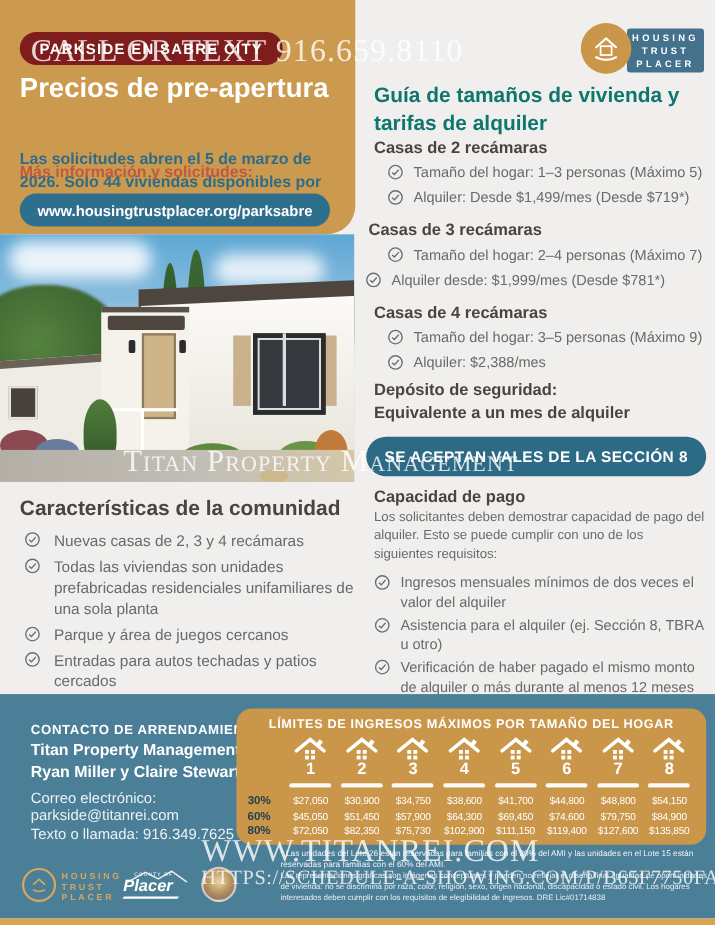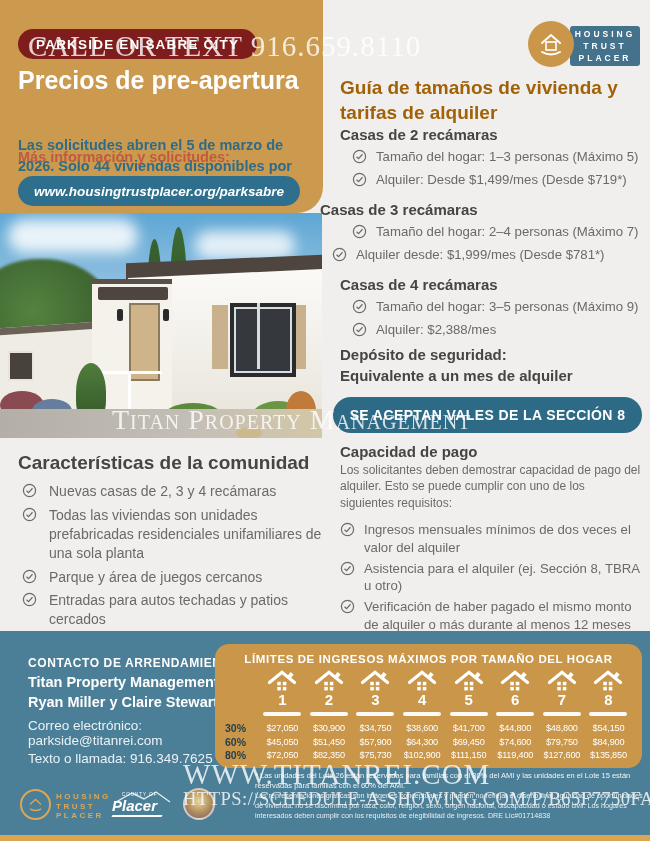--- a/index.html
+++ b/index.html
@@ -7,26 +7,26 @@
   .page{position:relative;width:650px;height:841px;background:#f1efed;overflow:hidden;margin:0 auto;}
   .abs{position:absolute;}
   
   .gold-panel{left:0;top:0;width:323px;height:213px;background:#cc9a4e;border-bottom-right-radius:26px;}
   .badge-pill{left:18px;top:29px;height:30px;padding:0 18px;background:#7f1d1d;border-radius:16px;
     display:flex;align-items:center;color:#fff;font-weight:bold;font-size:13.5px;letter-spacing:1.2px;}
   .pre-title{left:18px;top:66px;color:#fff;font-weight:bold;font-size:25px;}
   .intro{left:18px;top:102px;width:290px;color:#2d6c89;font-weight:bold;font-size:14.5px;line-height:1.48;margin-top:33px;}
   .intro-more{left:18px;top:149px;width:290px;color:#bf5a41;font-weight:bold;font-size:14.5px;}
   .url-pill{left:18px;top:176px;height:30px;padding:0 16px;background:#2f6f8e;border-radius:16px;
-    display:flex;align-items:center;color:#fff;font-weight:bold;font-size:13.5px;cursor:pointer;font-style:italic;}
+    display:flex;align-items:center;color:#fff;font-weight:bold;font-size:13.5px;cursor:pointer;}
   
   .photo{left:0;top:213px;width:322px;height:225px;overflow:hidden;
     background:linear-gradient(180deg,#5ea7d4 0%,#9cc6e4 40%,#d8e7f1 58%,#cfc9bd 62%,#b9b4ab 100%);}
   
-  .r-head{left:340px;top:76px;width:295px;color:#a16207;font-weight:bold;font-size:19px;line-height:1.3;}
+  .r-head{left:340px;top:76px;width:295px;color:#0f766e;font-weight:bold;font-size:19px;line-height:1.3;}
   .sec-head{color:#474442;font-weight:bold;font-size:15px;}
   .chk-row{display:flex;gap:9px;align-items:flex-start;color:#6a6a6a;font-size:13.2px;line-height:1.35;}
   .chk-row svg{flex:0 0 auto;margin-top:1px;}
   .deposit{left:340px;top:344px;color:#474442;font-weight:bold;font-size:15px;line-height:1.4;}
   .sec8-pill{left:333px;top:397px;width:309px;height:36px;background:#2d6a86;border-radius:19px;
     display:flex;align-items:center;justify-content:center;color:#fff;font-weight:bold;font-size:14px;letter-spacing:0.4px;}
   .cap-title{left:340px;top:443px;color:#474442;font-weight:bold;font-size:15px;}
   .cap-intro{left:340px;top:462px;width:302px;color:#6a6a6a;font-size:12px;line-height:1.36;}
   
   .feat-title{left:18px;top:452px;color:#474442;font-weight:bold;font-size:19px;}
@@ -190,21 +190,21 @@
     <span>Tamaño del hogar: 1–3 personas (Máximo 5)</span>
   </div>
   <div class="abs chk-row" style="left:352px;top:171px;width:288px;">
     <svg class="chk-ico" viewBox="0 0 16 16">
         <circle cx="8" cy="8" r="6.5" fill="none" stroke="#6b6b6b" stroke-width="1.3"></circle>
         <path d="M4.8 8.3 L7 10.3 L11.2 5.6" fill="none" stroke="#6b6b6b" stroke-width="1.3"></path>
       </svg>
     <span>Alquiler: Desde $1,499/mes (Desde $719*)</span>
   </div>
 
-  <div class="abs sec-head" style="left:320px;top:201px;">Casas de 3 recámaras</div>
+  <div class="abs sec-head" style="left:335px;top:201px;">Casas de 3 recámaras</div>
   <div class="abs chk-row" style="left:352px;top:223px;width:288px;">
     <svg class="chk-ico" viewBox="0 0 16 16">
         <circle cx="8" cy="8" r="6.5" fill="none" stroke="#6b6b6b" stroke-width="1.3"></circle>
         <path d="M4.8 8.3 L7 10.3 L11.2 5.6" fill="none" stroke="#6b6b6b" stroke-width="1.3"></path>
       </svg>
     <span>Tamaño del hogar: 2–4 personas (Máximo 7)</span>
   </div>
   <div class="abs chk-row" style="left:332px;top:246px;width:288px;">
     <svg class="chk-ico" viewBox="0 0 16 16">
         <circle cx="8" cy="8" r="6.5" fill="none" stroke="#6b6b6b" stroke-width="1.3"></circle>
@@ -367,21 +367,21 @@
               <rect x="28" y="3" width="5" height="8" fill="#fff" transform="rotate(38 30 7)"></rect>
               <rect x="14" y="15" width="4.5" height="4.5" fill="#fff"></rect>
               <rect x="21" y="15" width="4.5" height="4.5" fill="#fff"></rect>
               <rect x="14" y="21.5" width="4.5" height="4.5" fill="#fff"></rect>
               <rect x="21" y="21.5" width="4.5" height="4.5" fill="#fff"></rect>
             </svg>
           <span class="inc-num">8</span>
           <div class="inc-bar"></div>
         </div>
       </div>
-      <div class="inc-row" style="margin-top:6px;">
+      <div class="inc-row" style="margin-top:6px;justify-content:center;">
         <span class="inc-rowlab">30%</span>
         <span class="inc-val">$27,050</span>
         <span class="inc-val">$30,900</span>
         <span class="inc-val">$34,750</span>
         <span class="inc-val">$38,600</span>
         <span class="inc-val">$41,700</span>
         <span class="inc-val">$44,800</span>
         <span class="inc-val">$48,800</span>
         <span class="inc-val">$54,150</span>
       </div>

